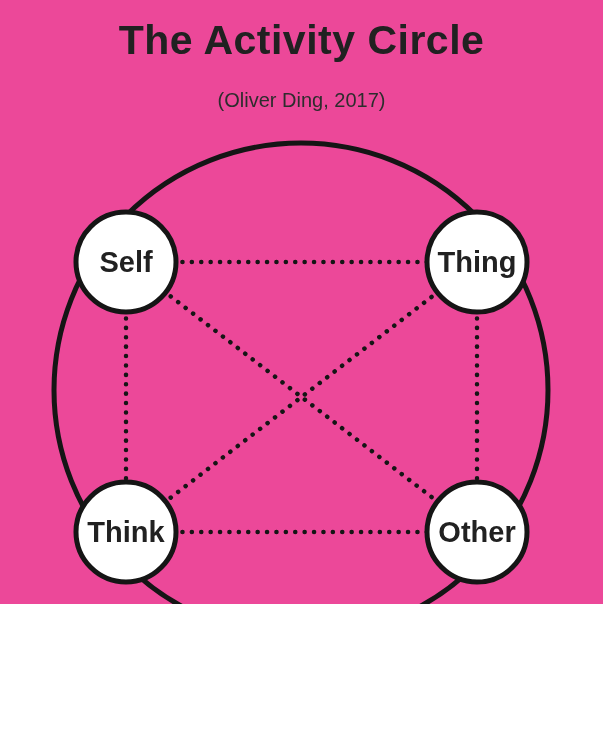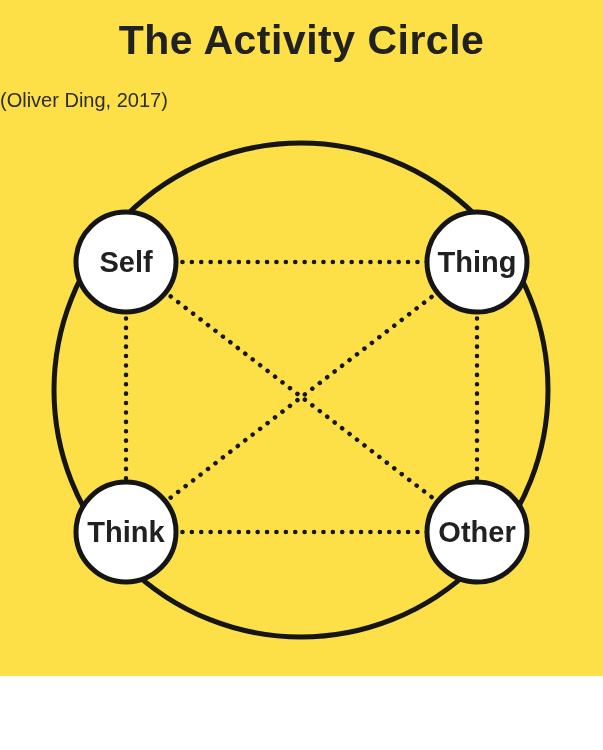--- a/index.html
+++ b/index.html
@@ -1,40 +1,41 @@
 <!DOCTYPE html>
 <html><head>
 <meta charset="utf-8">
 <style>
   html, body { margin: 0; padding: 0; background: #ffffff; }
   .page {
     position: relative;
     width: 603px;
-    height: 676px;
-    background: #fde047;
+    height: 604px;
+    background: #ec4899;
     font-family: "Liberation Sans", sans-serif;
     overflow: hidden;
   }
   .title {
     position: absolute;
     top: 17px;
     left: 0;
     width: 603px;
     text-align: center;
     font-size: 41px;
     font-weight: 700;
     letter-spacing: 0.5px;
     color: #212121;
     line-height: 1.15;
   }
   .subtitle {
     position: absolute;
     top: 88px;
     left: 0;
     width: 603px;
+    text-align: center;
     font-size: 20px;
     font-weight: 400;
     color: #2d2d2d;
     line-height: 1.2;
   }
   .diagram-svg {
     position: absolute;
     top: 0;
     left: 0;
   }

